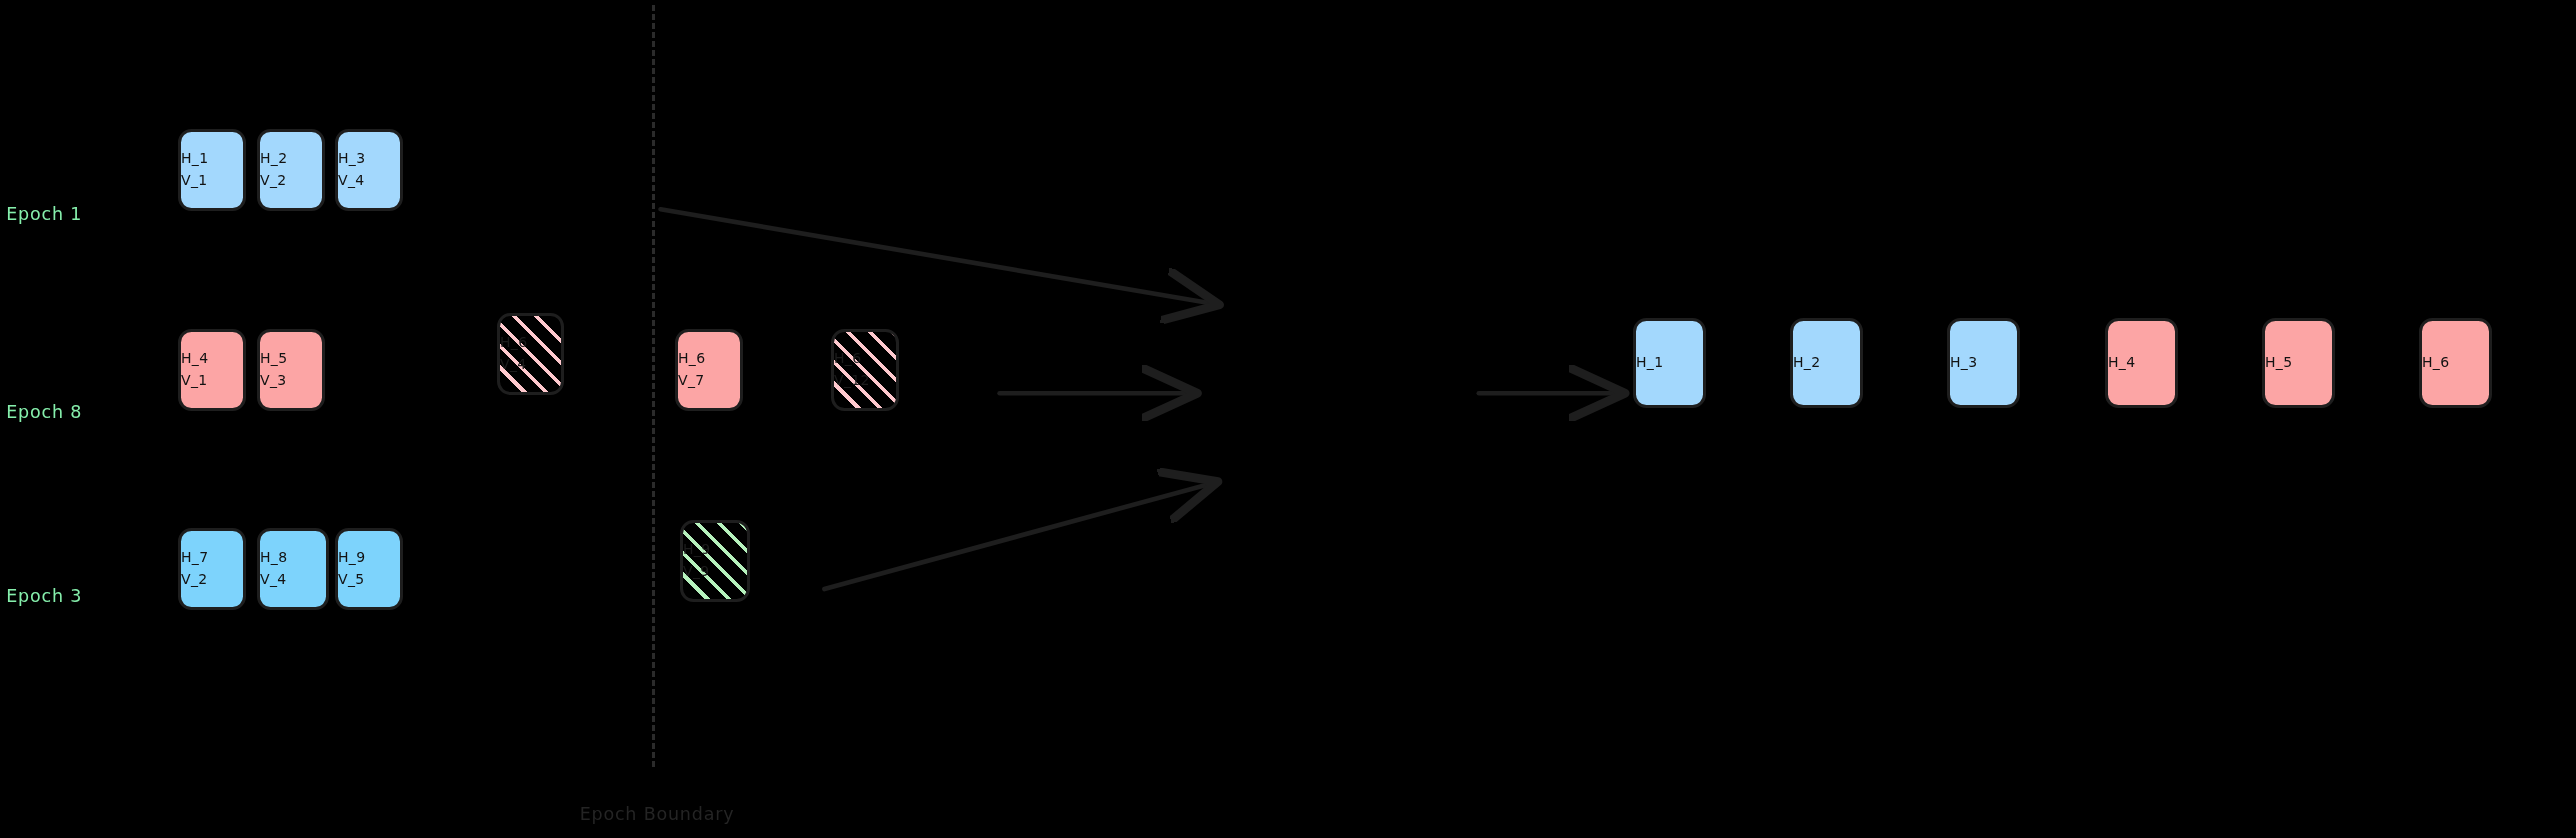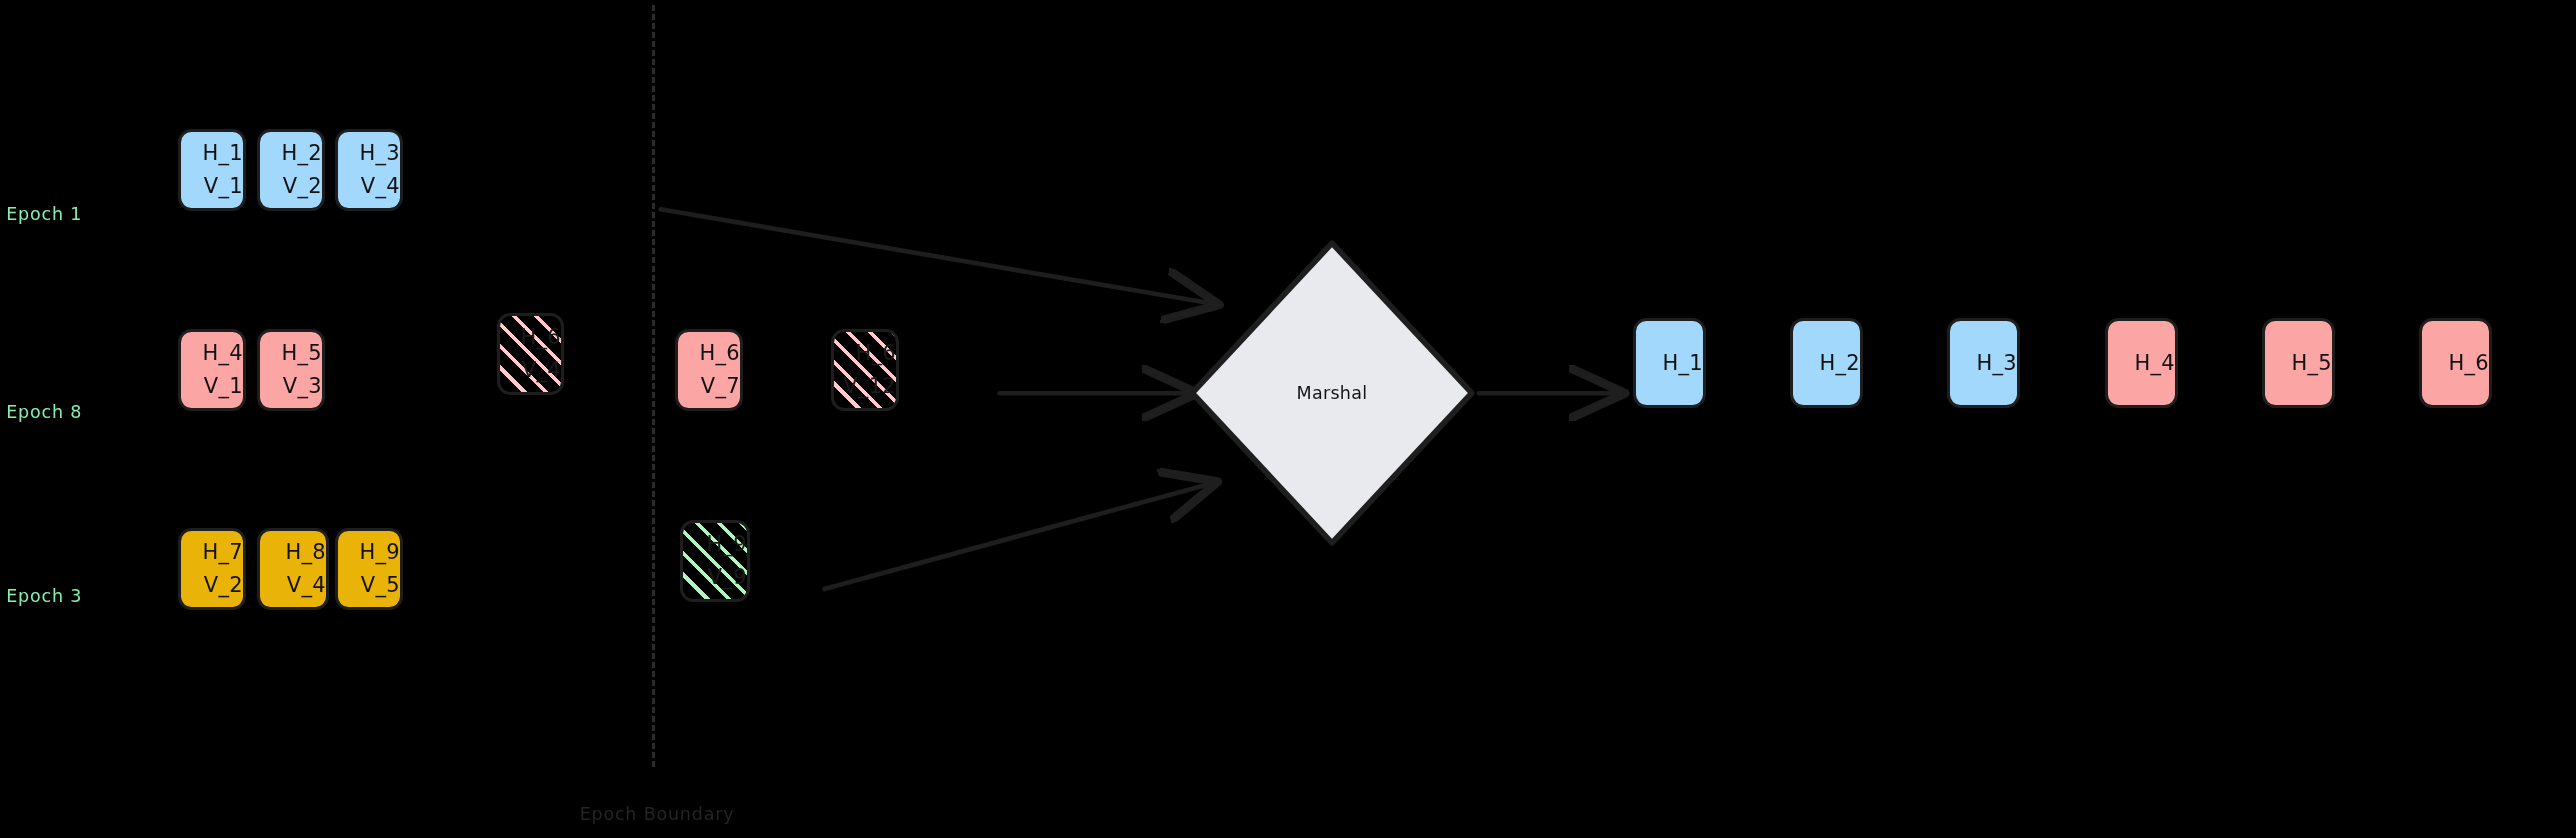--- a/index.html
+++ b/index.html
@@ -52,34 +52,34 @@
   }
 
   
   .node {
     position: absolute;
     box-sizing: border-box;
     border: 3.6px solid #1e1e1e;
     border-radius: 13.4px;
     display: flex;
     flex-direction: column;
-    align-items: flex-end;
+    align-items: flex-start;
     justify-content: center;
     color: #121212;
-    font-size: 21px;
+    font-size: 14px;
     line-height: 1.55;
     font-family: "DejaVu Sans", sans-serif;
     letter-spacing: 0.3px;
     overflow: hidden;
   }
   .node .ln { display: block; }
 
   .node.blue  { background: #a3d8fd; }
   .node.pink  { background: #fca5a5; }
-  .node.green { background: #eab308; }
+  .node.green { background: #7dd3fc; }
 
   
   .node.hatched { color: #1c1c1c; }
   .node.hatched.pink {
     background: repeating-linear-gradient(45deg,
       #ffc9ce 0px, #ffc9ce 3.6px,
       #000000 3.6px, #000000 15.5px);
   }
   .node.hatched.green {
     background: repeating-linear-gradient(45deg,
@@ -193,26 +193,20 @@
   </div>
   <div class="node green" style="left:335px; top:528px; width:68px; height:82px;">
     <span class="ln">H_9</span>
     <span class="ln">V_5</span>
   </div>
   <div class="node green hatched" style="left:680px; top:520px; width:70px; height:82px;">
     <span class="ln">H_9</span>
     <span class="ln">V_9</span>
   </div>
 
-  <div class="marshal-wrap" style="left:1185px; top:237px; width:294px; height:312px;">
-    <svg class="marshal-shape" viewBox="0 0 570 606" preserveAspectRatio="none" aria-hidden="true">
-      <path d="M285 12 L556 303 L285 594 L14 303 Z" fill="#e8eaed" stroke="#1e1e1e" stroke-width="11" stroke-linejoin="round"></path>
-    </svg>
-    <div class="marshal-text">Marshal</div>
-  </div>
 
   <div class="node blue" style="left:1633px; top:318px; width:73px; height:90px;">
     <span class="ln">H_1</span>
   </div>
   <div class="node blue" style="left:1790px; top:318px; width:73px; height:90px;">
     <span class="ln">H_2</span>
   </div>
   <div class="node blue" style="left:1947px; top:318px; width:73px; height:90px;">
     <span class="ln">H_3</span>
   </div>

